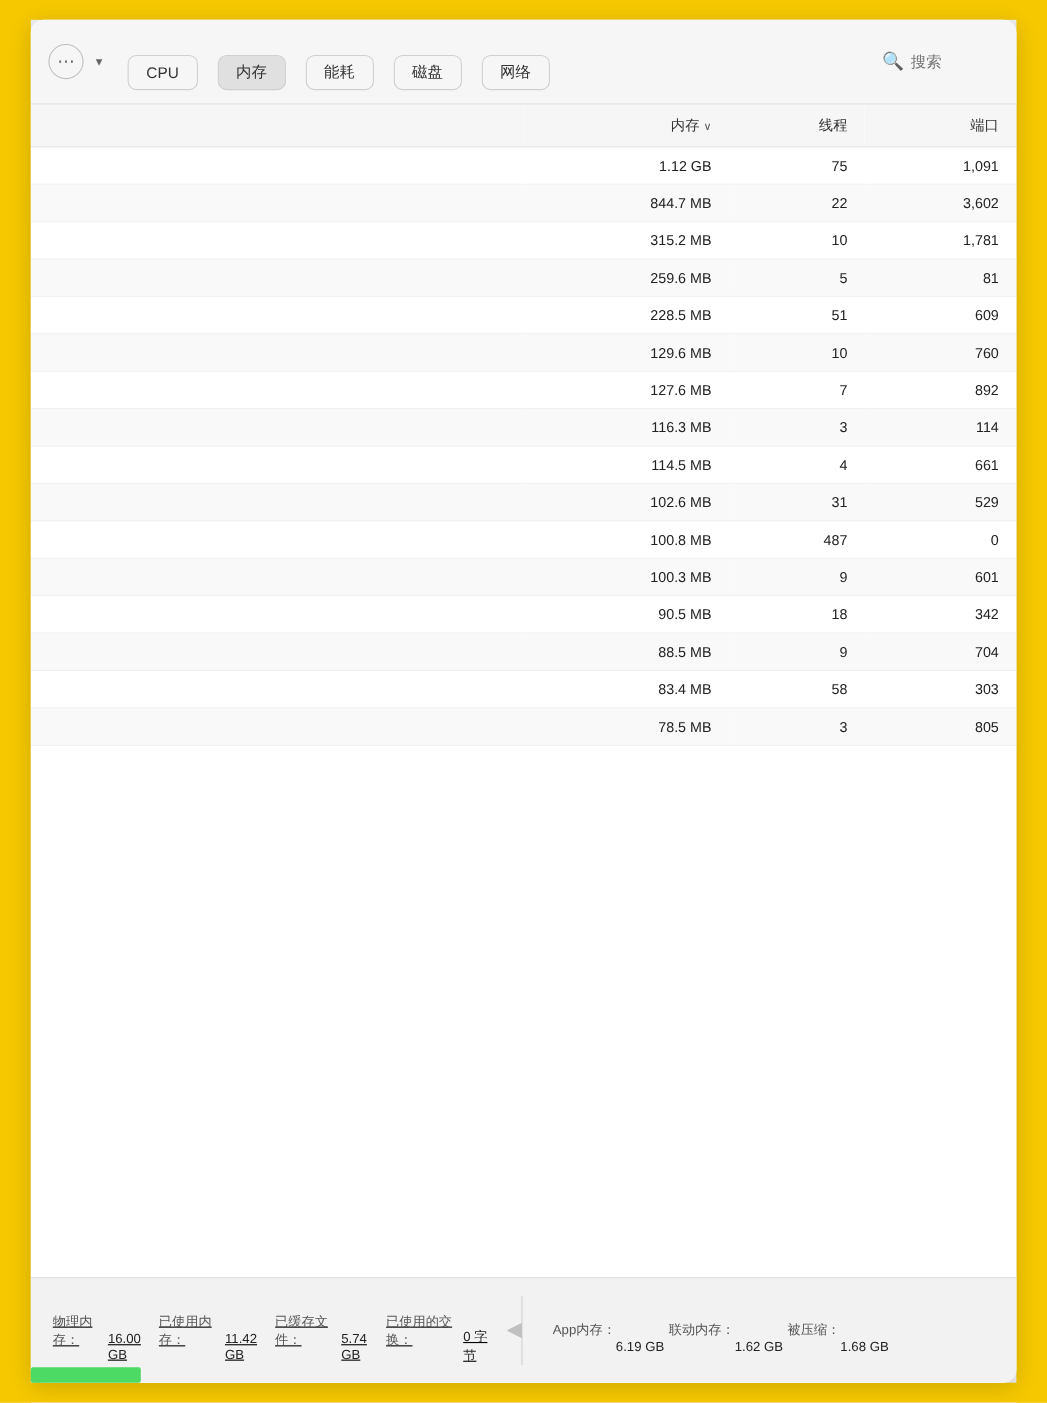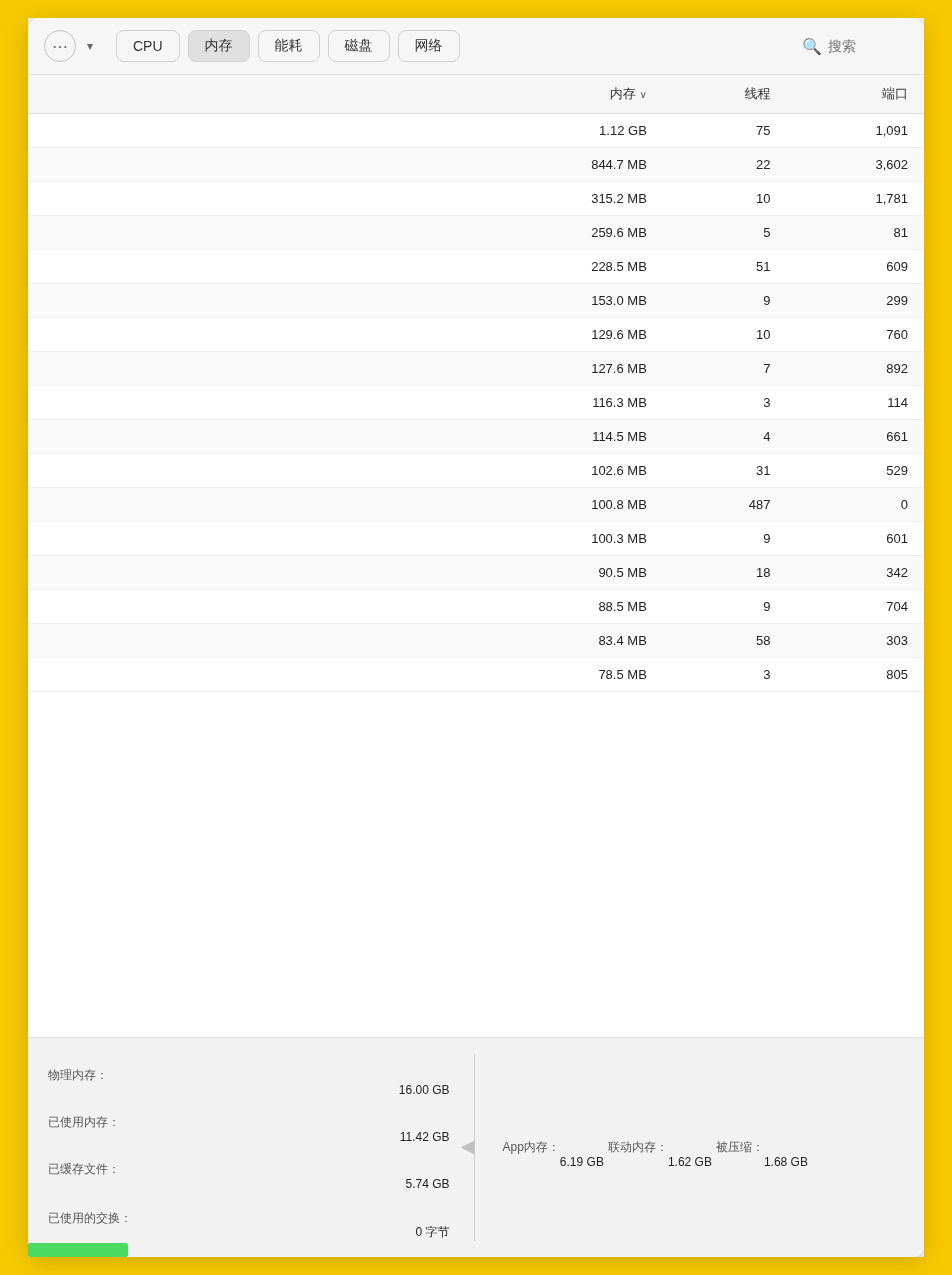--- a/index.html
+++ b/index.html
@@ -96,21 +96,22 @@
       border: none;
       cursor: pointer;
       color: #666;
       font-size: 12px;
       display: flex;
       align-items: center;
       justify-content: center;
     }
     .tab-buttons {
       display: flex;
-      gap: 8px;
+      gap: 18px;
+      margin-top: 20px;
     }
     .tab-btn {
       padding: 6px 16px;
       border-radius: 8px;
       border: 1px solid #d0d0d0;
       background: transparent;
       font-size: 14px;
       cursor: pointer;
       color: #333;
       font-family: inherit;
@@ -191,25 +192,25 @@
       background: #f2f2f2;
       border-top: 1px solid #e0e0e0;
       padding: 16px 20px;
       display: flex;
       gap: 0;
       flex-shrink: 0;
     }
     .stats-left {
       flex: 1;
       display: flex;
-      flex-direction: column;
       gap: 4px;
       padding-right: 24px;
       border-right: 1px solid #d0d0d0;
       position: relative;
+      text-decoration: underline;
     }
     .stats-left::after {
       content: '';
       position: absolute;
       right: -1px;
       top: 50%;
       transform: translateY(-50%);
       width: 14px;
       height: 14px;
       background: #c0c0c0;
@@ -324,26 +325,20 @@
             <td>81</td>
           </tr>
           <tr>
             <td class="name-col"></td>
             <td>228.5 MB</td>
             <td>51</td>
             <td>609</td>
           </tr>
           <tr>
             <td class="name-col"></td>
-            <td>153.0 MB</td>
-            <td>9</td>
-            <td>299</td>
-          </tr>
-          <tr>
-            <td class="name-col"></td>
             <td>129.6 MB</td>
             <td>10</td>
             <td>760</td>
           </tr>
           <tr>
             <td class="name-col"></td>
             <td>127.6 MB</td>
             <td>7</td>
             <td>892</td>
           </tr>

